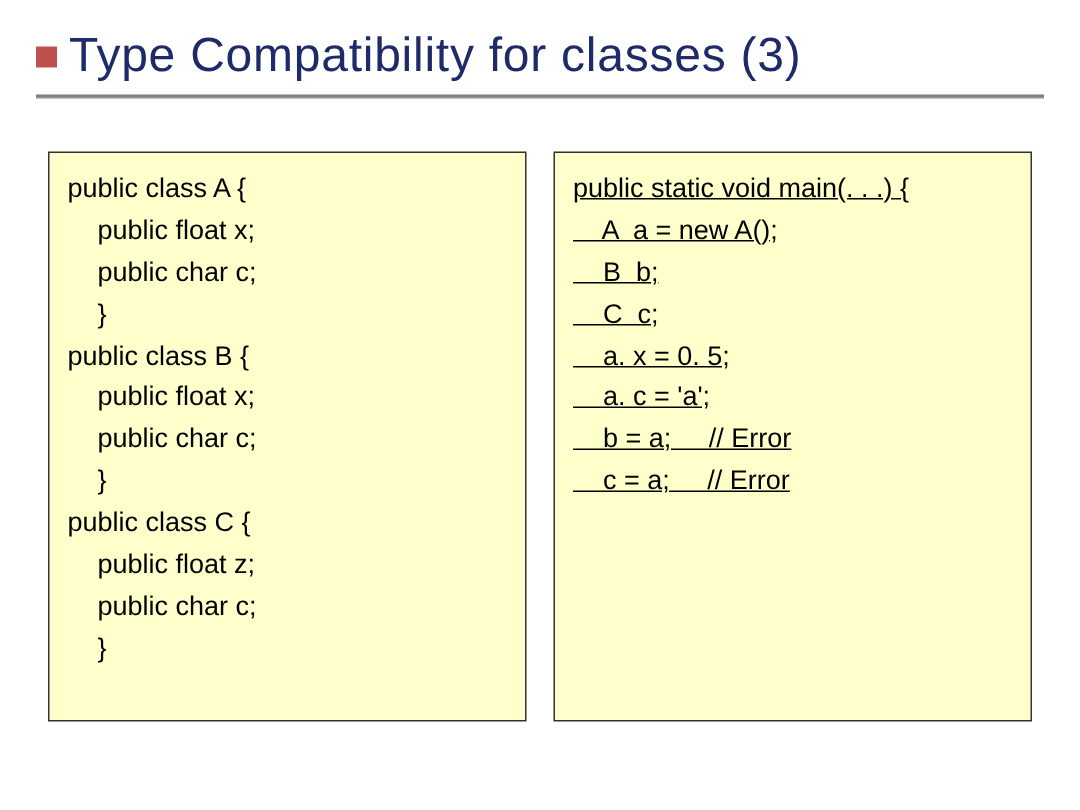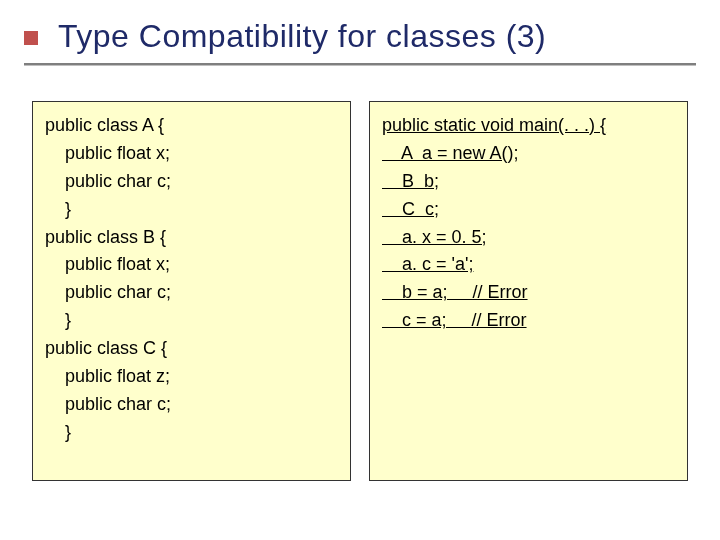--- a/index.html
+++ b/index.html
@@ -12,21 +12,21 @@
     overflow: hidden;
   }
   .slide {
     width: 100%;
     height: 100%;
     padding: 18px 24px 24px 24px;
   }
   .title-wrap {
     display: flex;
     align-items: flex-end;
-    gap: 20px;
+    gap: 8px;
     margin-bottom: 8px;
   }
   .accent-square {
     width: 14px;
     height: 14px;
     background: #c0504d;
     flex: 0 0 auto;
     margin-bottom: 10px;
   }
   .slide-title {

